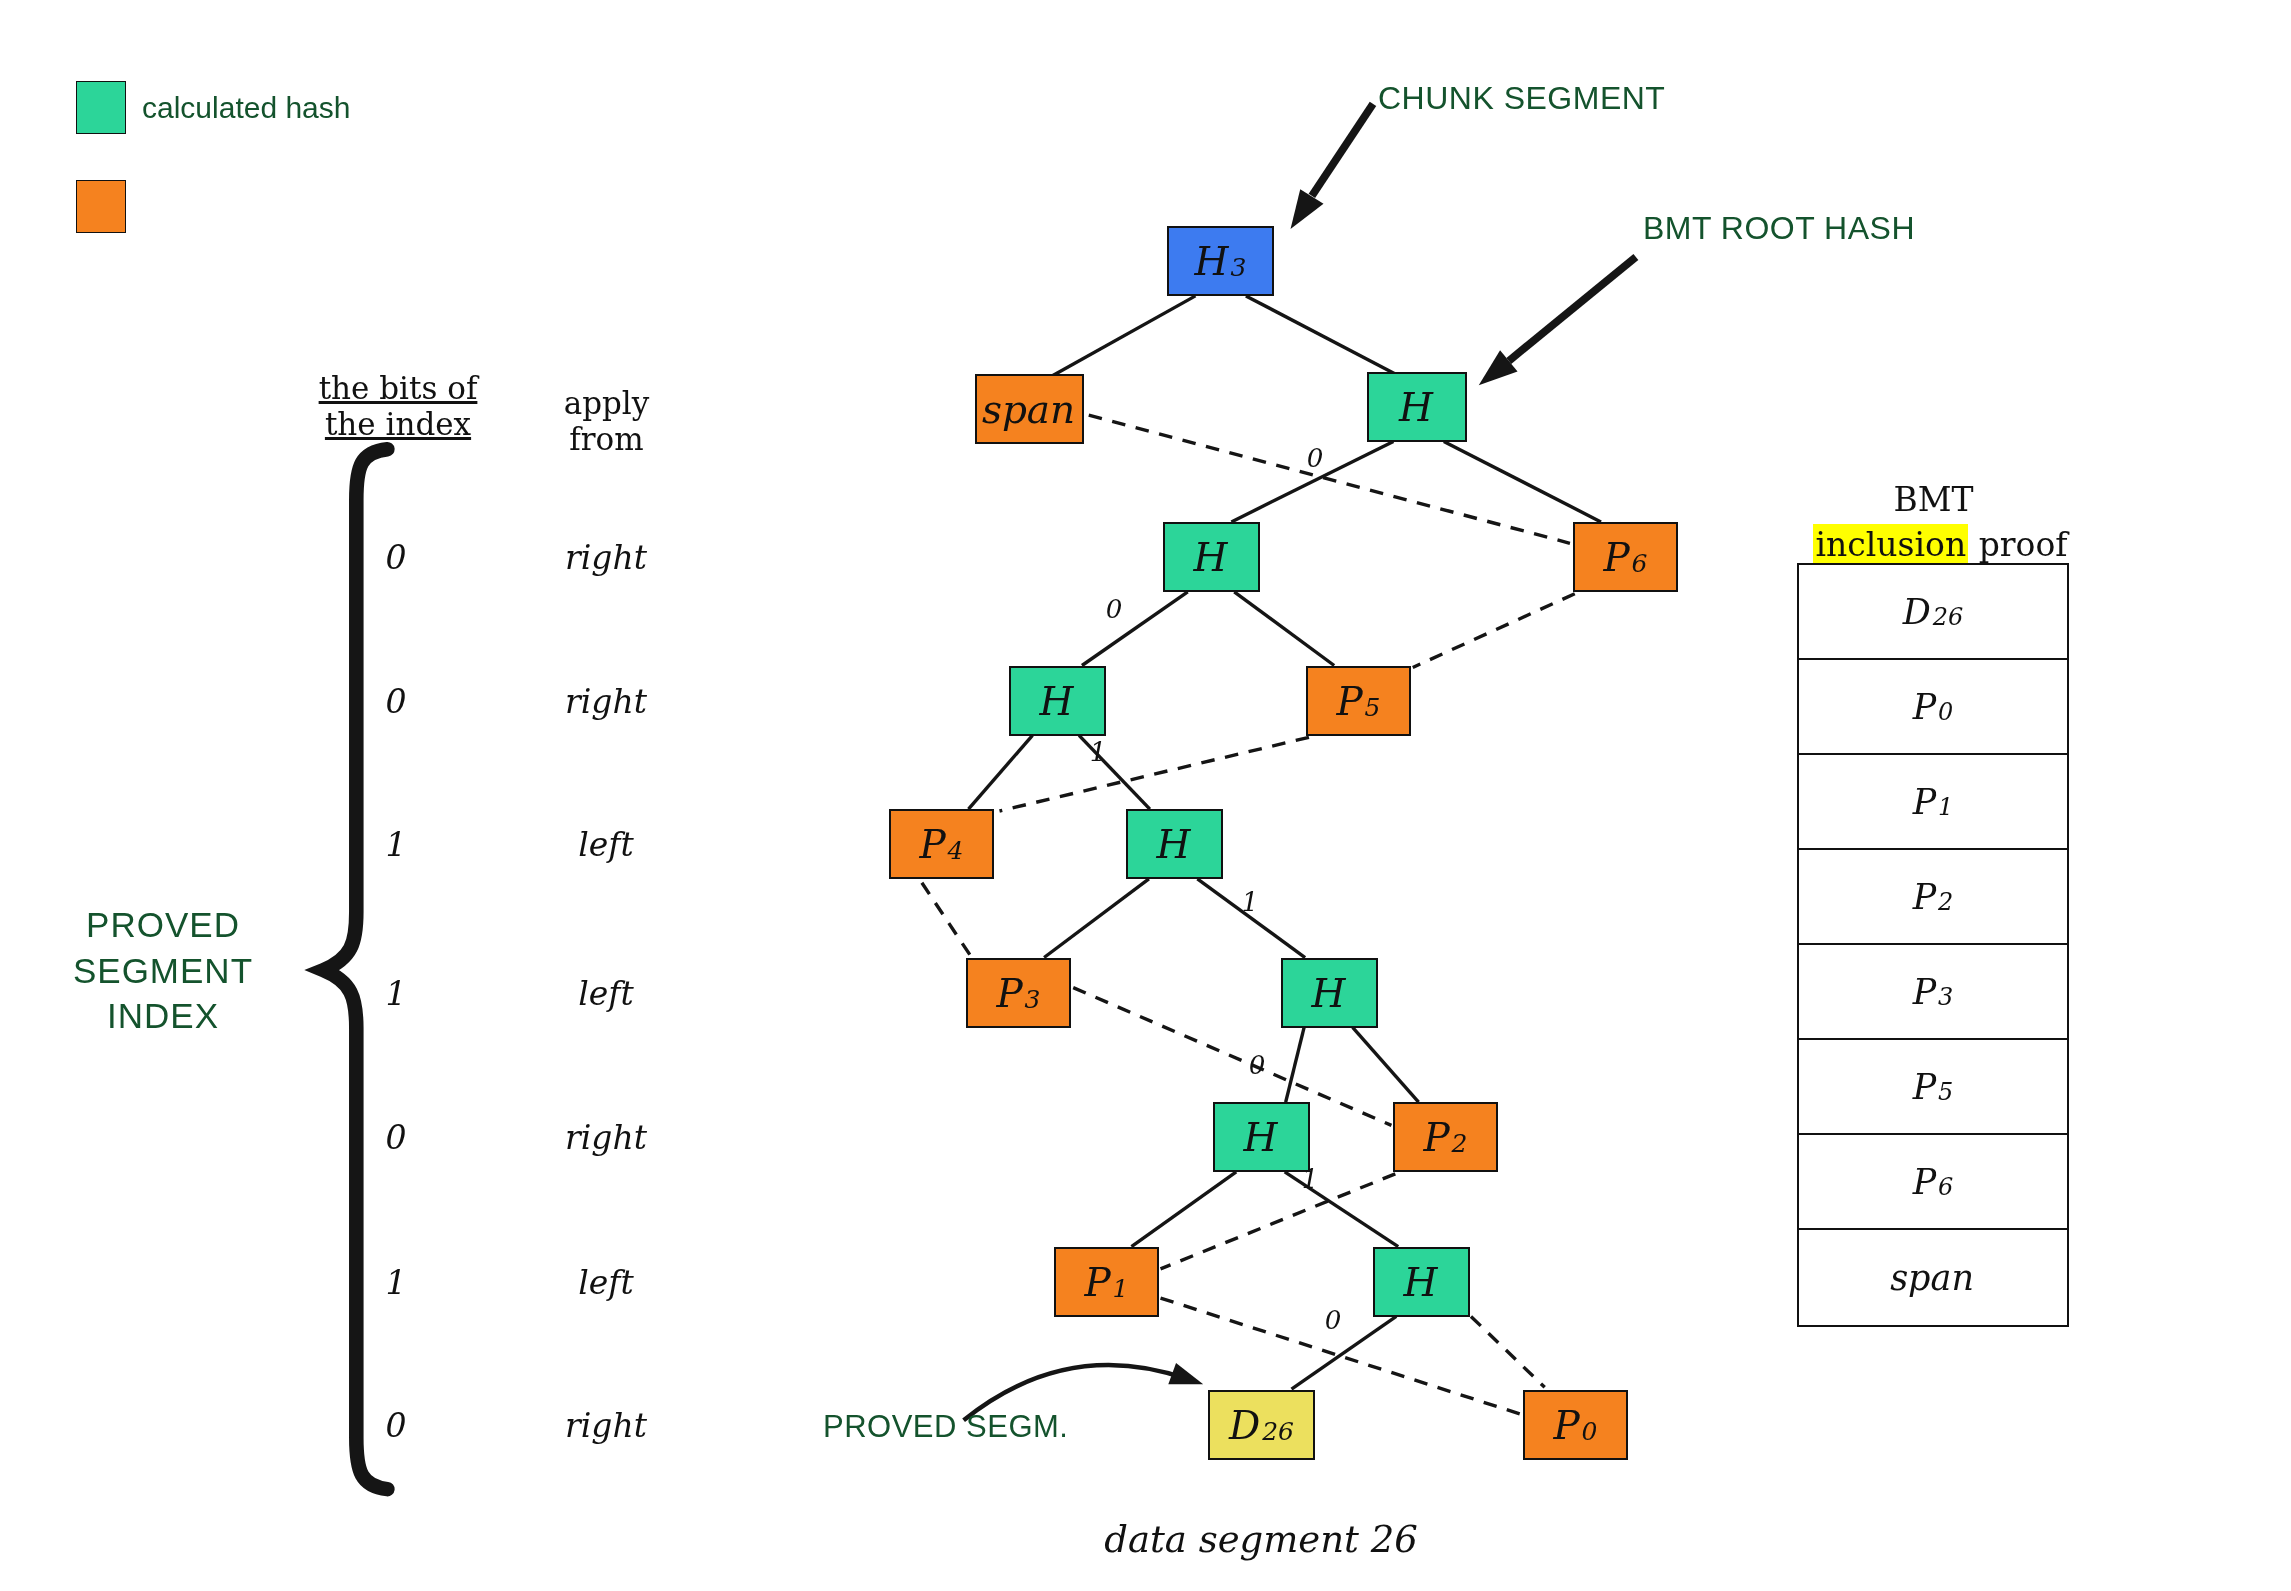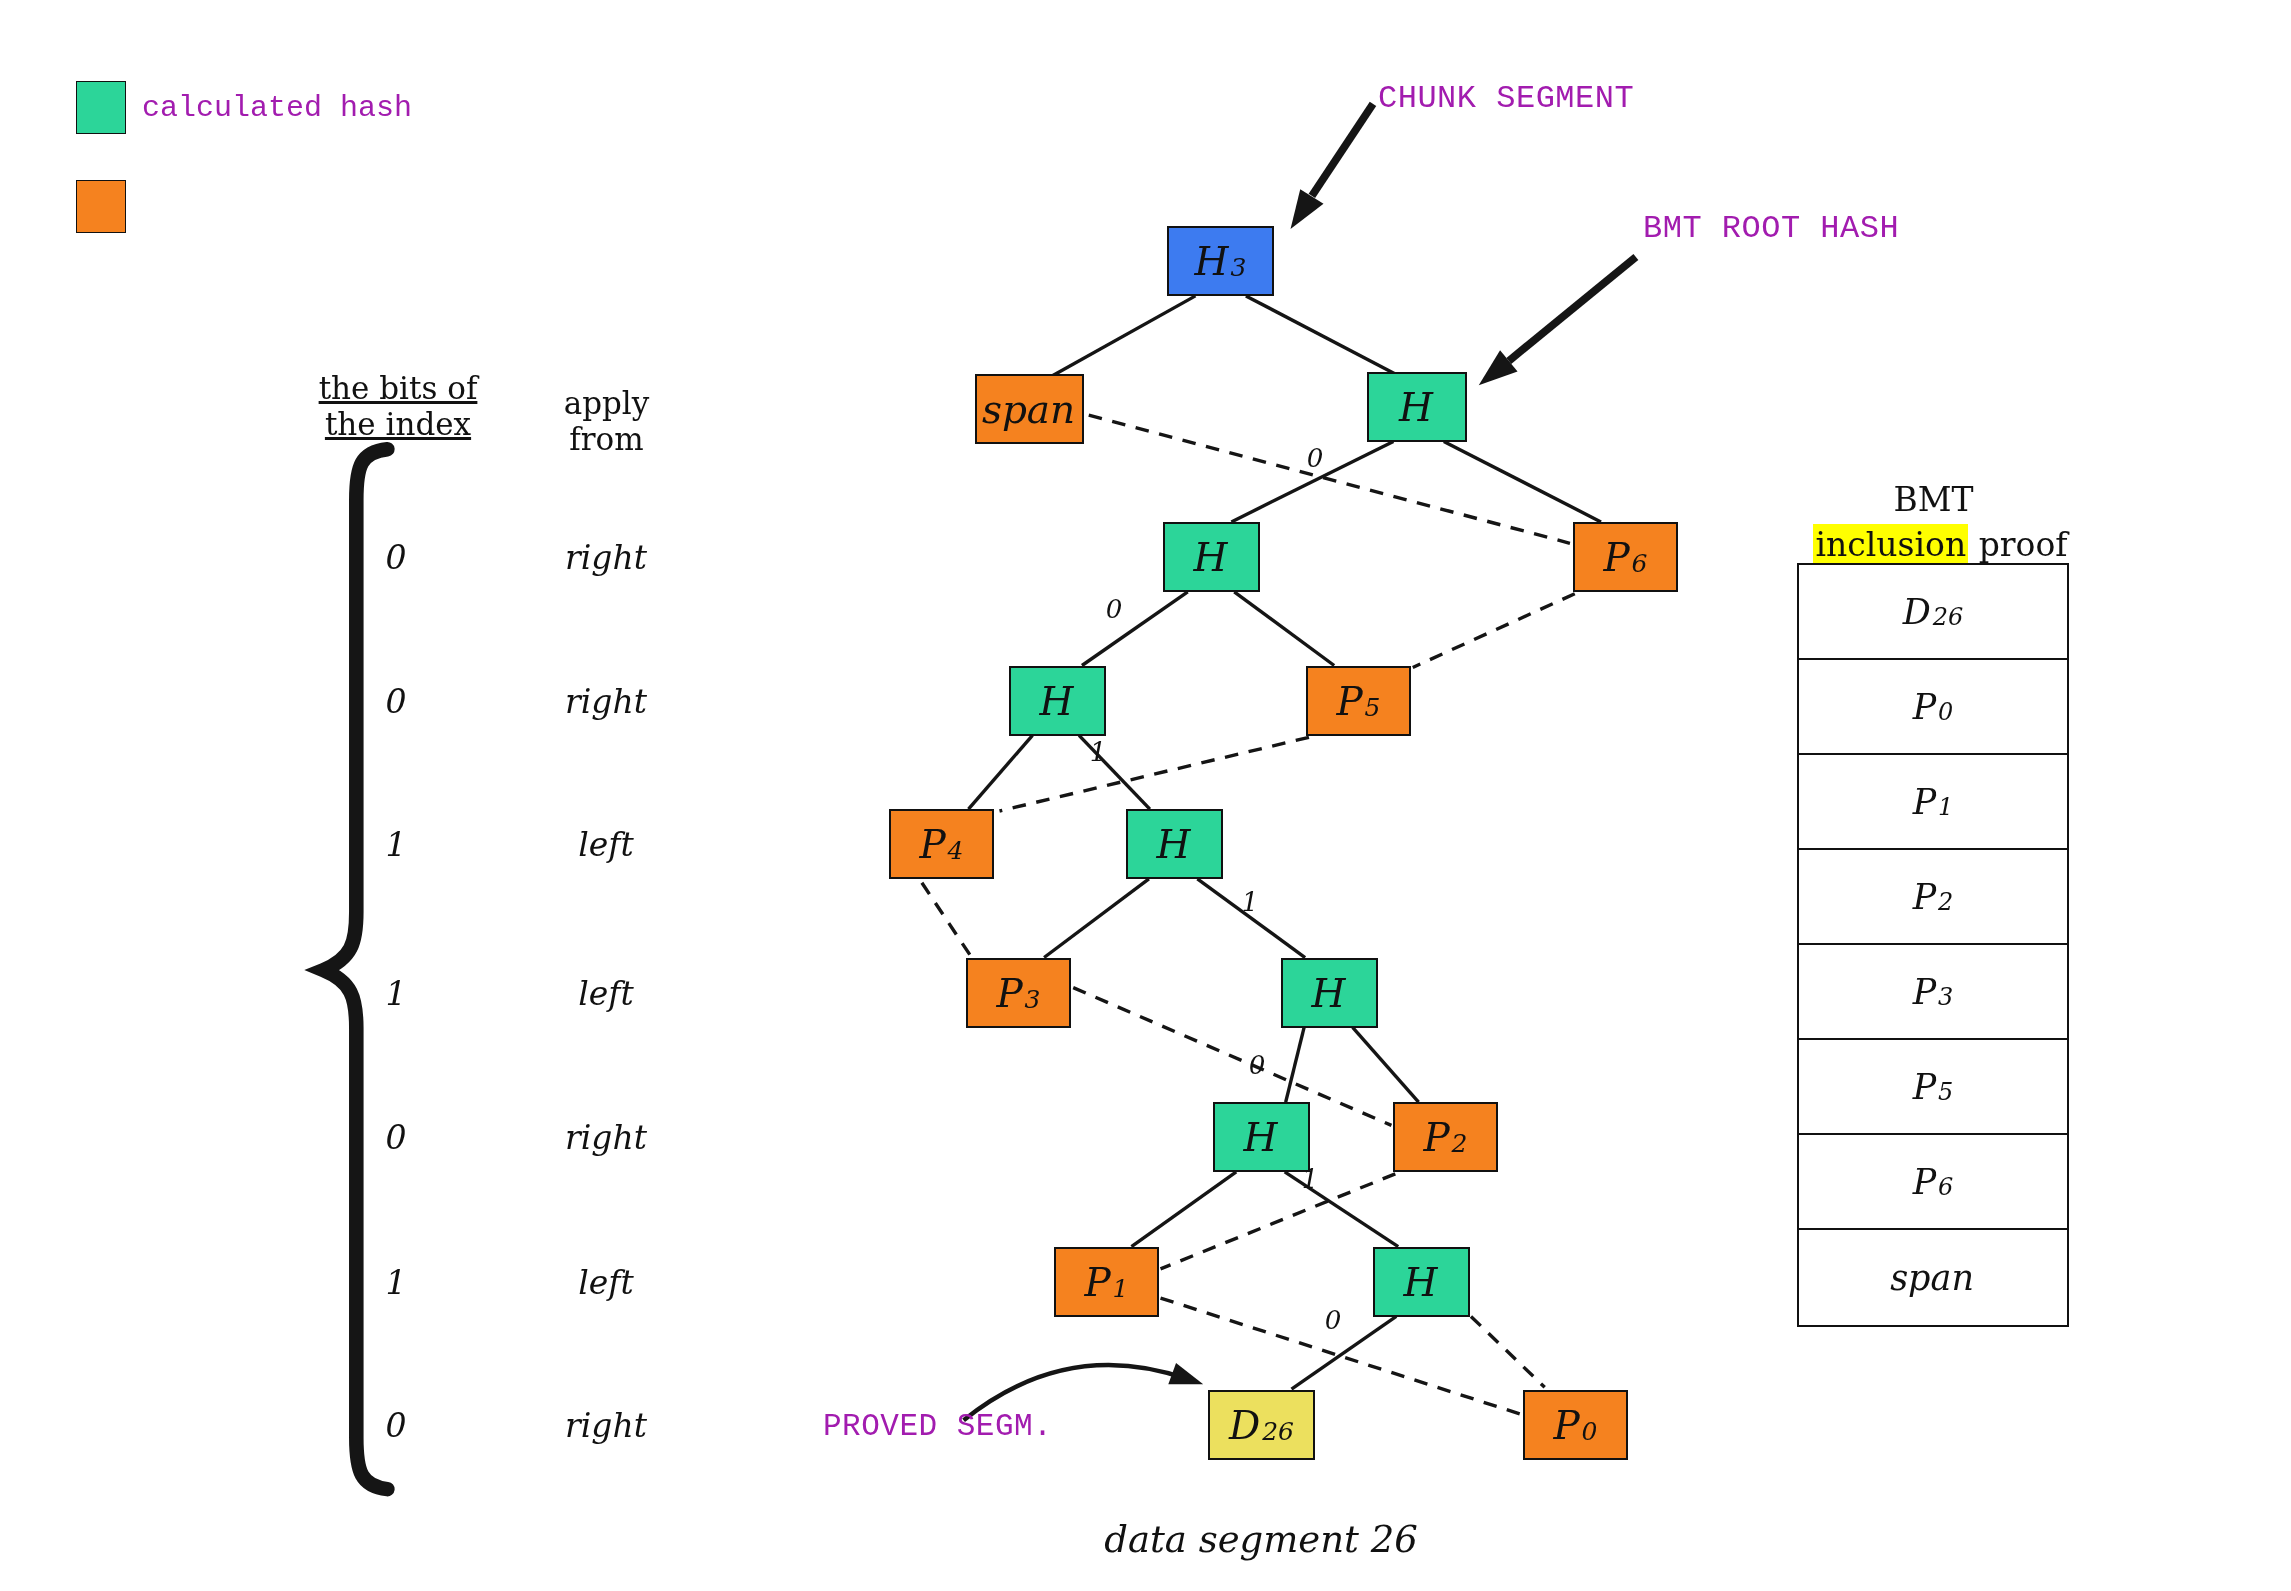--- a/index.html
+++ b/index.html
@@ -1,18 +1,18 @@
 <!DOCTYPE html>
 <html style="--calculated_hash_green: #2cd599; --proof_segment_orange: #f5821f; --chunk_address_blue: #3d7bf0; --proved_segment_yellow: #ece05e; --highlight_yellow: #ffff00; --line_black: #151515;"><head>
 <meta charset="utf-8">
 <style>
   html,body{margin:0;padding:0;background:#fff;}
   #stage{position:relative;width:2291px;height:1591px;background:#fff;overflow:hidden;
          font-family:"DejaVu Serif",serif;color:#111;}
-  .sans{font-family:Liberation Mono, monospace;color:#a21caf;}
+  .sans{font-family:Liberation Sans, sans-serif;color:#14532d;}
   .abs{position:absolute;}
   svg.lines{position:absolute;left:0;top:0;}
   
   .node{position:absolute;height:70px;border:2.9px solid #111;box-sizing:border-box;
         display:flex;align-items:center;justify-content:center;
         font-style:italic;font-size:39px;line-height:1;}
   .node sub{font-size:25px;font-style:italic;margin-left:1.9px;transform:translateY(5.8px);}
   .node.hash{background:var(--calculated_hash_green);}
   .node.proof{background:var(--proof_segment_orange);}
   .node.rootblue{background:var(--chunk_address_blue);}
@@ -116,20 +116,25 @@
   <div class="bitrow-apply" style="left:606px;top:844px;">left</div>
   <div class="bitrow-bit" style="left:396px;top:993px;">1</div>
   <div class="bitrow-apply" style="left:606px;top:993px;">left</div>
   <div class="bitrow-bit" style="left:396px;top:1137px;">0</div>
   <div class="bitrow-apply" style="left:606px;top:1137px;">right</div>
   <div class="bitrow-bit" style="left:396px;top:1282px;">1</div>
   <div class="bitrow-apply" style="left:606px;top:1282px;">left</div>
   <div class="bitrow-bit" style="left:396px;top:1425px;">0</div>
   <div class="bitrow-apply" style="left:606px;top:1425px;">right</div>
 
+  <div class="psi sans" style="left:17.5px;top:902px;">
+    <div>PROVED</div>
+    <div>SEGMENT</div>
+    <div>INDEX</div>
+  </div>
 
   <div class="node rootblue" style="left:1167px;top:226px;width:107px;">
     <span>H</span>
       <sub>3</sub>
   </div>
   <div class="node proof" style="left:975px;top:374px;width:109px;">
     <span>span</span>
       <sub></sub>
   </div>
   <div class="node hash" style="left:1367px;top:372px;width:100px;">

